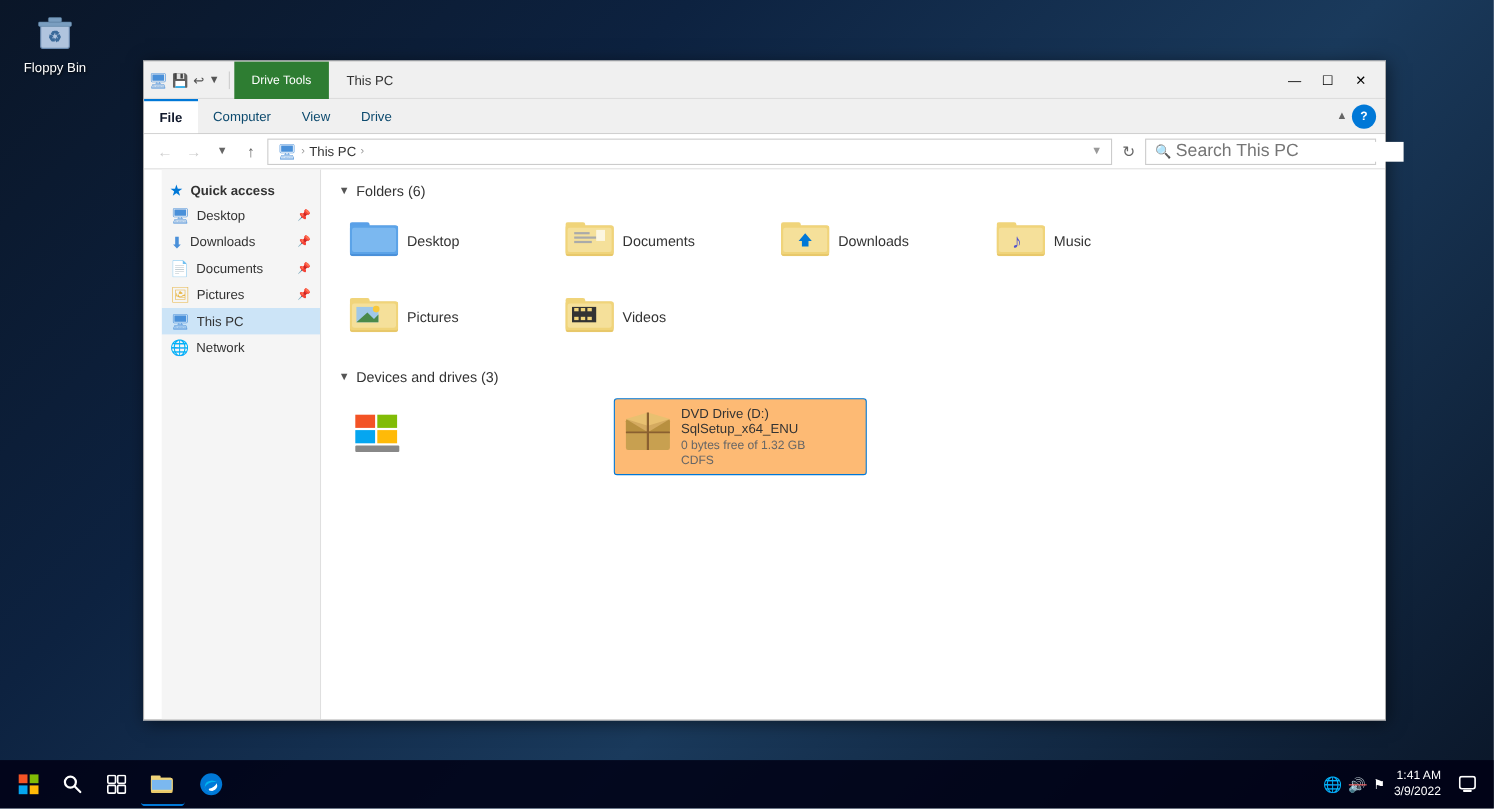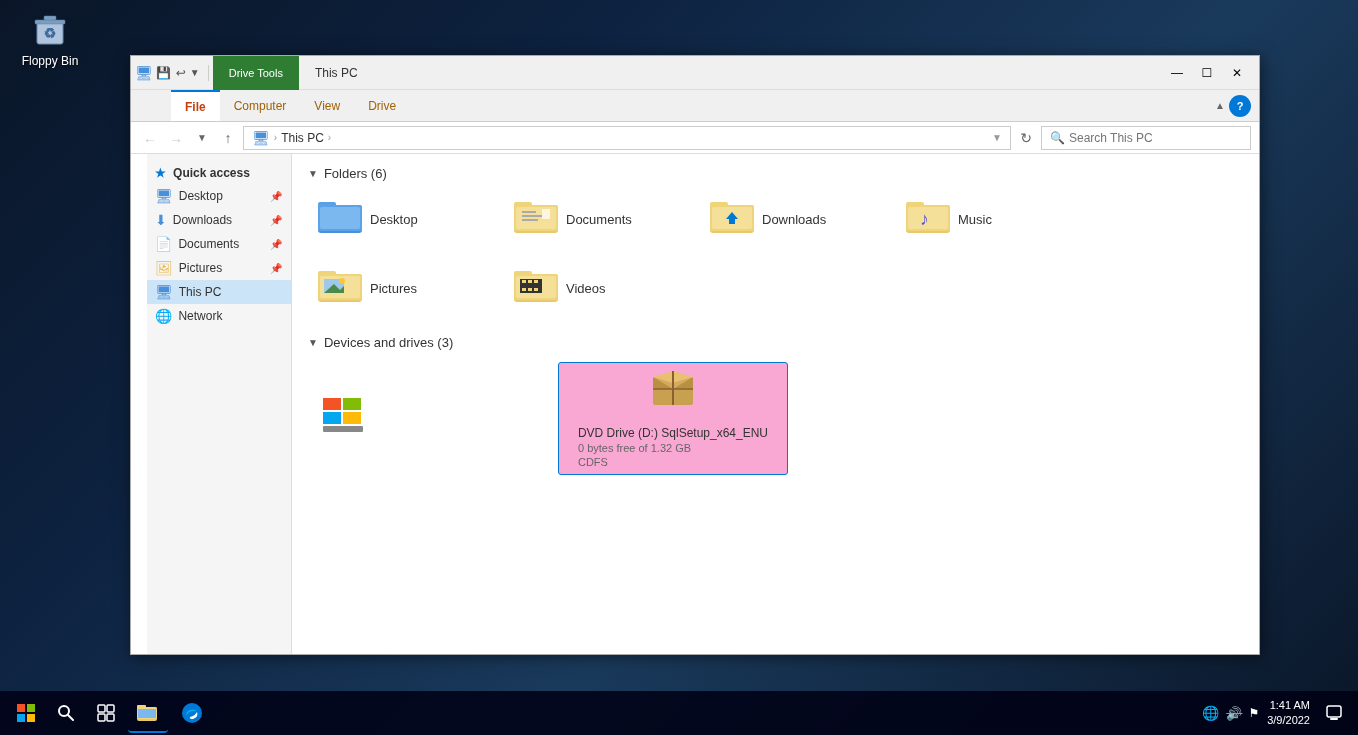--- a/index.html
+++ b/index.html
@@ -107,28 +107,27 @@
       display: flex;
       align-items: stretch;
       flex-shrink: 0;
     }
     .ribbon-tab {
       padding: 0 14px;
       font-size: 12px;
       display: flex;
       align-items: center;
       cursor: pointer;
-      color: #a16207;
+      color: #0c4a6e;
     }
     .ribbon-tab.active {
       background: white;
       border-top: 2px solid #0078d7;
-      color: #c2410c;
+      color: #0f172a;
       font-weight: 600;
-      margin-left: 40px;
     }
     .ribbon-right {
       margin-left: auto;
       display: flex;
       align-items: center;
       padding-right: 8px;
       gap: 4px;
     }
     .ribbon-arrow {
       font-size: 10px;
@@ -203,21 +202,21 @@
       height: 24px;
       border: 1px solid #ccc;
       display: flex;
       align-items: center;
       padding: 0 8px;
       gap: 4px;
     }
     .search-input {
       border: none;
       outline: none;
-      font-size: 12px;
+      font-size: 16px;
       flex: 1;
       color: #be185d;
     }
 
     
     .main-area {
       display: flex;
       flex: 1;
       overflow: hidden;
       padding-left: 16px;
@@ -321,21 +320,21 @@
     .drive-item {
       display: flex;
       align-items: center;
       gap: 8px;
       width: 230px;
       cursor: pointer;
       padding: 6px 8px;
       border-radius: 3px;
       border: 1px solid transparent;
     }
-    .drive-item.selected { background: #f9a8d4; border-color: #0078d7; flex-direction: column; }
+    .drive-item.selected { background: #fdba74; border-color: #0078d7; }
 
     .drive-icon {
       font-size: 36px;
       flex-shrink: 0;
     }
     .drive-info {
       display: flex;
       flex-direction: column;
       gap: 2px;
       flex: 1;

